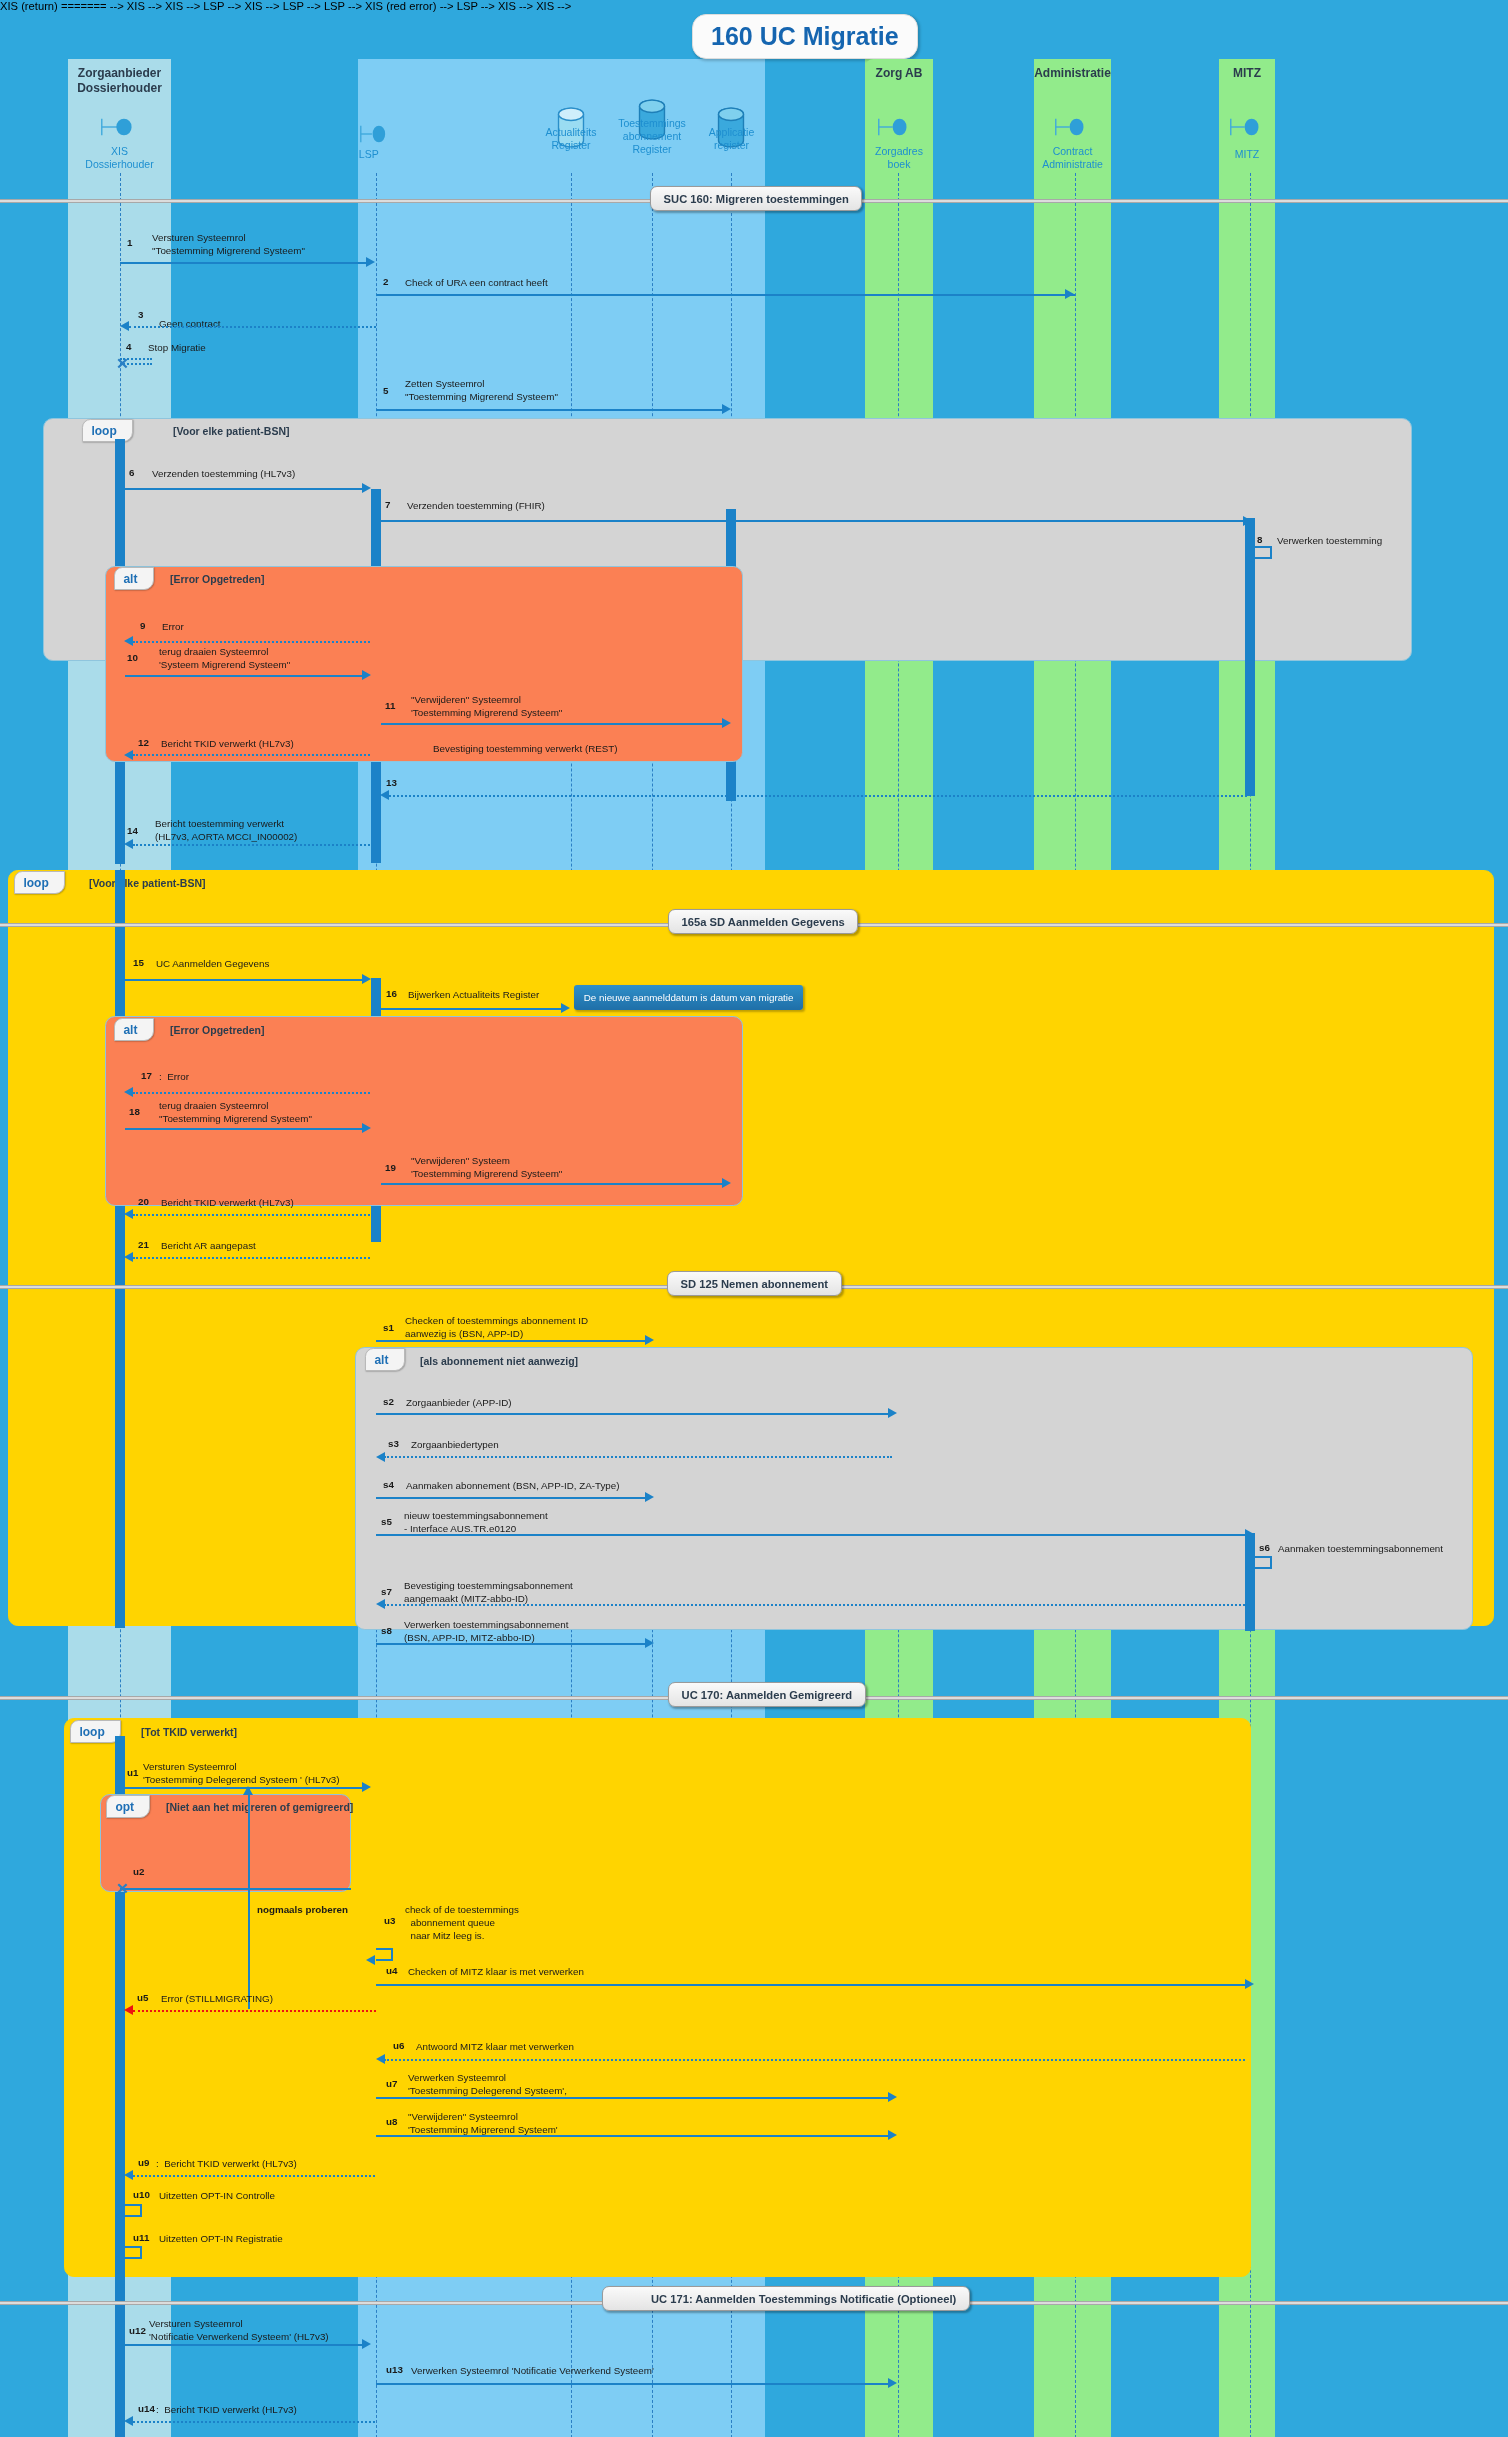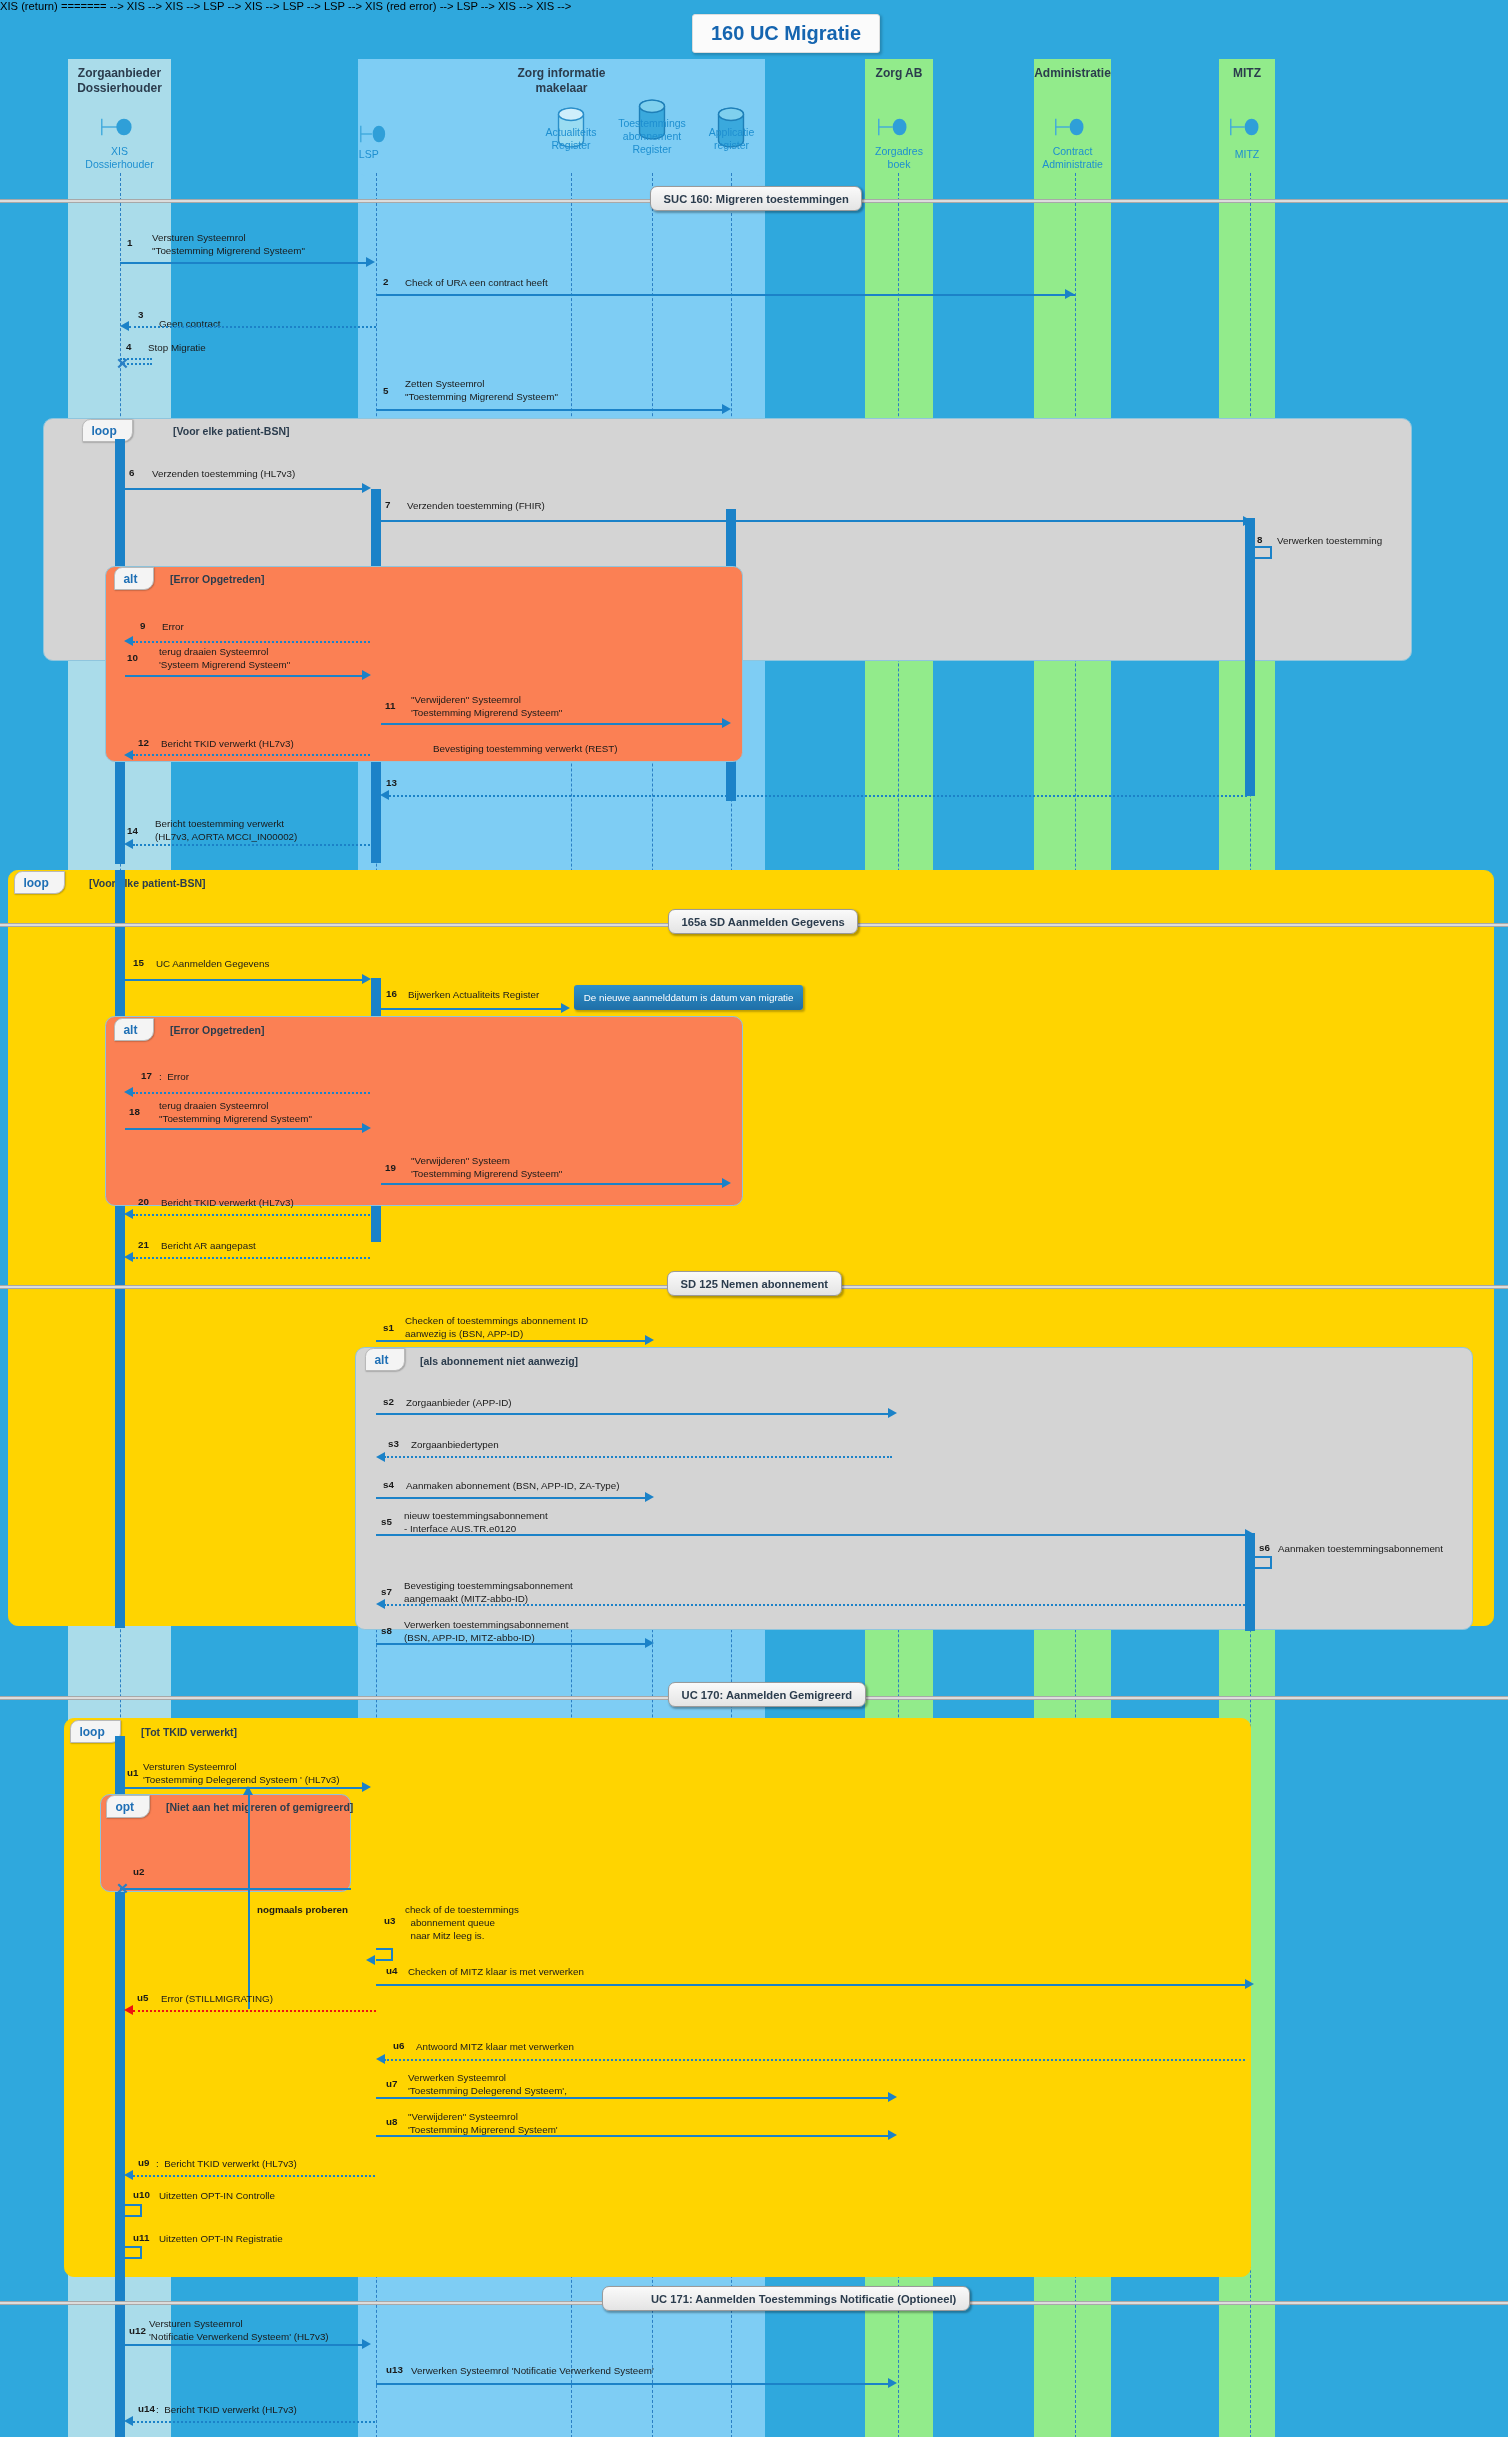--- a/index.html
+++ b/index.html
@@ -101,23 +101,23 @@
     font-size:11.2px; font-weight:bold; color:#2b3c4d;
     box-shadow:1.4px 1.4px 2.1px rgba(0,0,0,.3);
     white-space:nowrap;
   }
 
   
   #title {
     position:absolute;
     background:#fbfbfb;
     border:0.7px solid #ddd;
-    border-radius:3px;
+    border-radius:14px;
     padding:7px 18px;
-    font-size:20px; font-weight:bold;
+    font-size:25px; font-weight:bold;
     color:#1565b0;
     box-shadow:1.4px 1.4px 2.8px rgba(0,0,0,.2);
     white-space:nowrap;
   }
 
   
   .msgline { position:absolute; height:0; }
   .msgline.solid  { border-top:2.8px solid #1b82c8; }
   .msgline.dotted { border-top:2.8px dotted #1b82c8; }
   .msgline.dotted-red { border-top:2.8px dotted #ee1111; }
@@ -175,24 +175,20 @@
   <div class="band green" style="left:1034px; top:59px; width:77px; height:2379px;"></div>
   <div class="band green" style="left:1219px; top:59px; width:56px; height:2379px;"></div>
 
   
   <div id="title" style="left:692px; top:14px;">160 UC Migratie</div>
 
   
   <div class="phead h-blue-light" style="left:68px; top:59px; width:103px; height:117px;">
     <span style="white-space:pre-line;">Zorgaanbieder
 Dossierhouder</span>
-  </div>
-  <div class="phead h-blue-mid" style="left:358px; top:59px; width:407px; height:117px;">
-    <span style="white-space:pre-line;">Zorg informatie
-makelaar</span>
   </div>
   <div class="phead h-green" style="left:865px; top:59px; width:68px; height:117px;">
     <span style="white-space:pre-line;">Zorg AB</span>
   </div>
   <div class="phead h-green" style="left:1034px; top:59px; width:77px; height:117px;">
     <span style="white-space:pre-line;">Administratie</span>
   </div>
   <div class="phead h-green" style="left:1219px; top:59px; width:56px; height:117px;">
     <span style="white-space:pre-line;">MITZ</span>
   </div>

